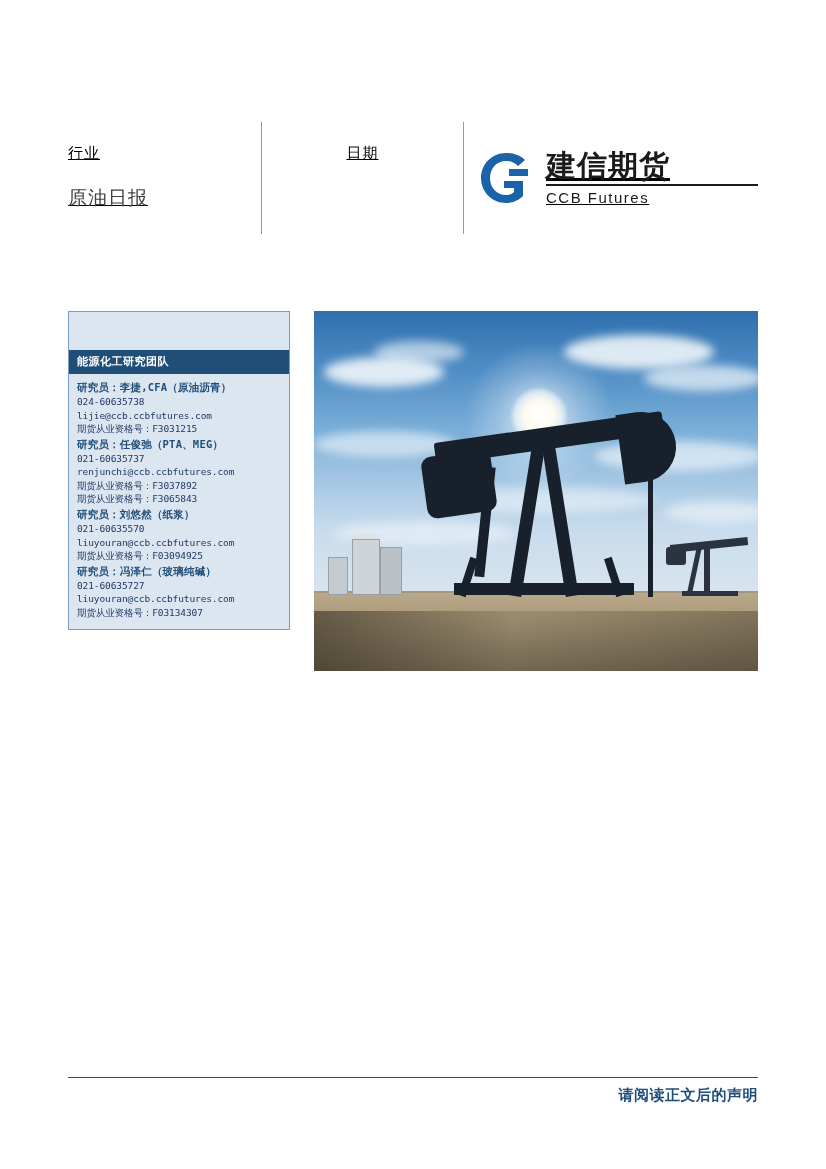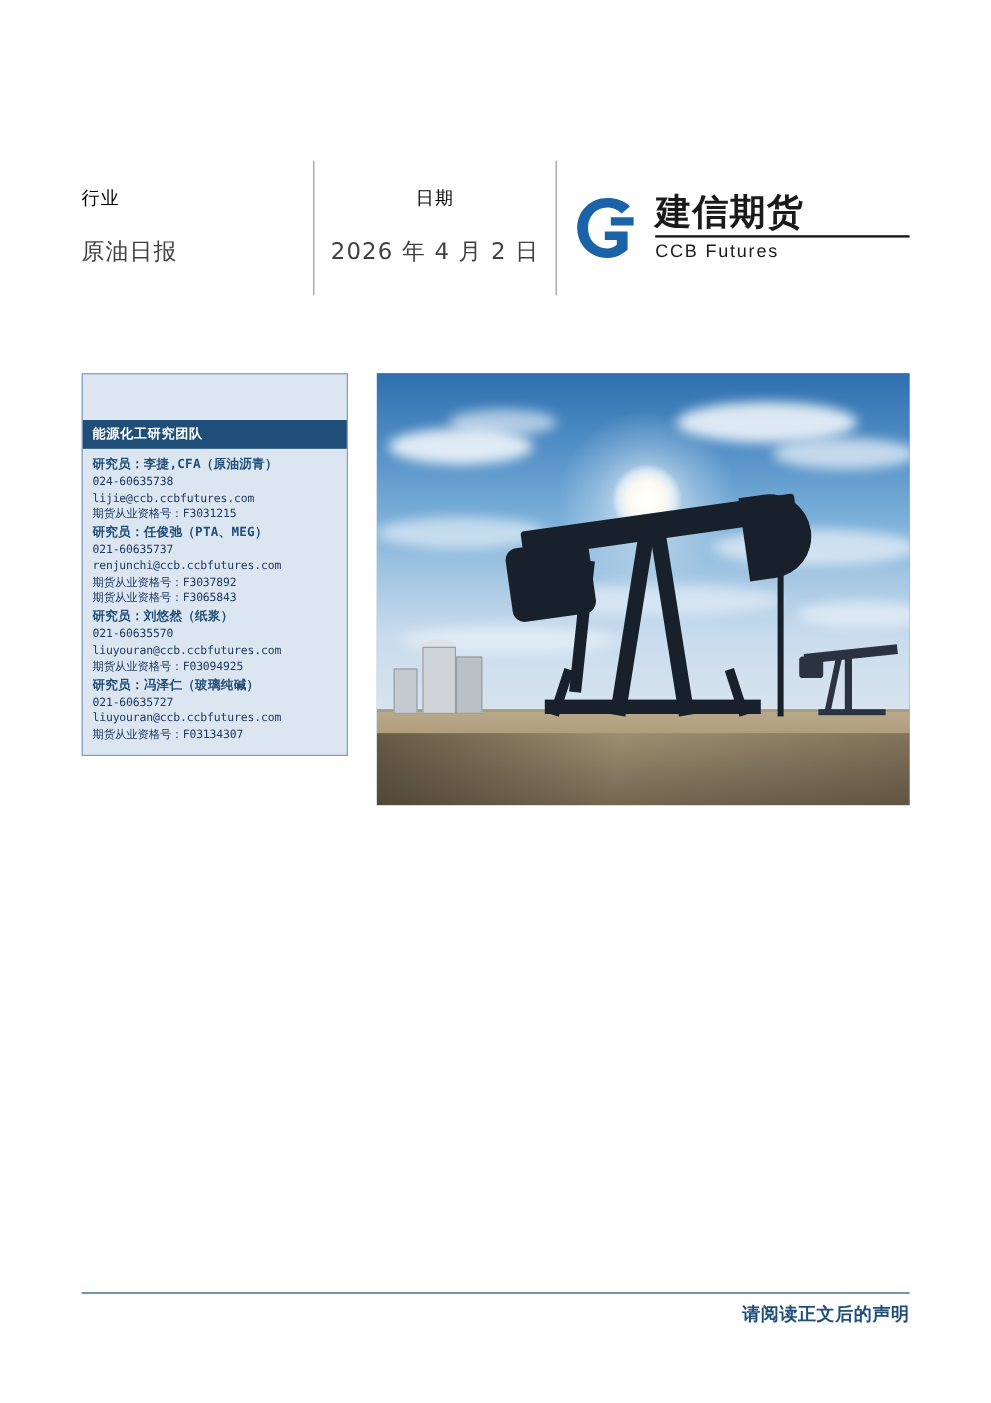--- a/index.html
+++ b/index.html
@@ -21,25 +21,26 @@
     left: 0; top: 0;
     width: 826px;
     height: 1169px;
     background: #fff;
   }
 
   
   .header {
     position: absolute;
     left: 68px;
-    top: 134px;
+    top: 122px;
     width: 690px;
     height: 112px;
     display: flex;
     align-items: stretch;
+    text-decoration: underline;
   }
   .header-col-industry {
     width: 235px;
     padding-top: 22px;
     box-sizing: border-box;
   }
   .hdr-label {
     font-size: 15px;
     color: #000;
     letter-spacing: 1px;
@@ -403,21 +404,20 @@
 
     <div class="header-col-industry">
       <div class="hdr-label">行业</div>
       <div class="hdr-title">原油日报</div>
     </div>
 
     <div class="vline"></div>
 
     <div class="header-col-date">
       <div class="hdr-label">日期</div>
-      <div class="hdr-title">2026 年 4 月 2 日</div>
     </div>
 
     <div class="vline"></div>
 
     <div class="header-col-logo">
       <div class="logo">
         <div class="logo-mark">
           <svg width="56" height="56" viewBox="0 0 56 56" xmlns="http://www.w3.org/2000/svg">
             <path d="M28 3 C14 3 3 14 3 28 C3 42 14 53 28 53 C35 53 41 50 45 46 L45 31 L26 31 L26 38 L36 38 L36 42 C34 44 31 45 28 45 C19 45 12 38 12 28 C12 18 19 11 28 11 C33 11 37 13 40 16 L47 10 C42 5 35 3 28 3 Z" fill="#1a63a8"></path>
             <path d="M31 19 L50 19 L50 26 L31 26 Z" fill="#1a63a8"></path>

